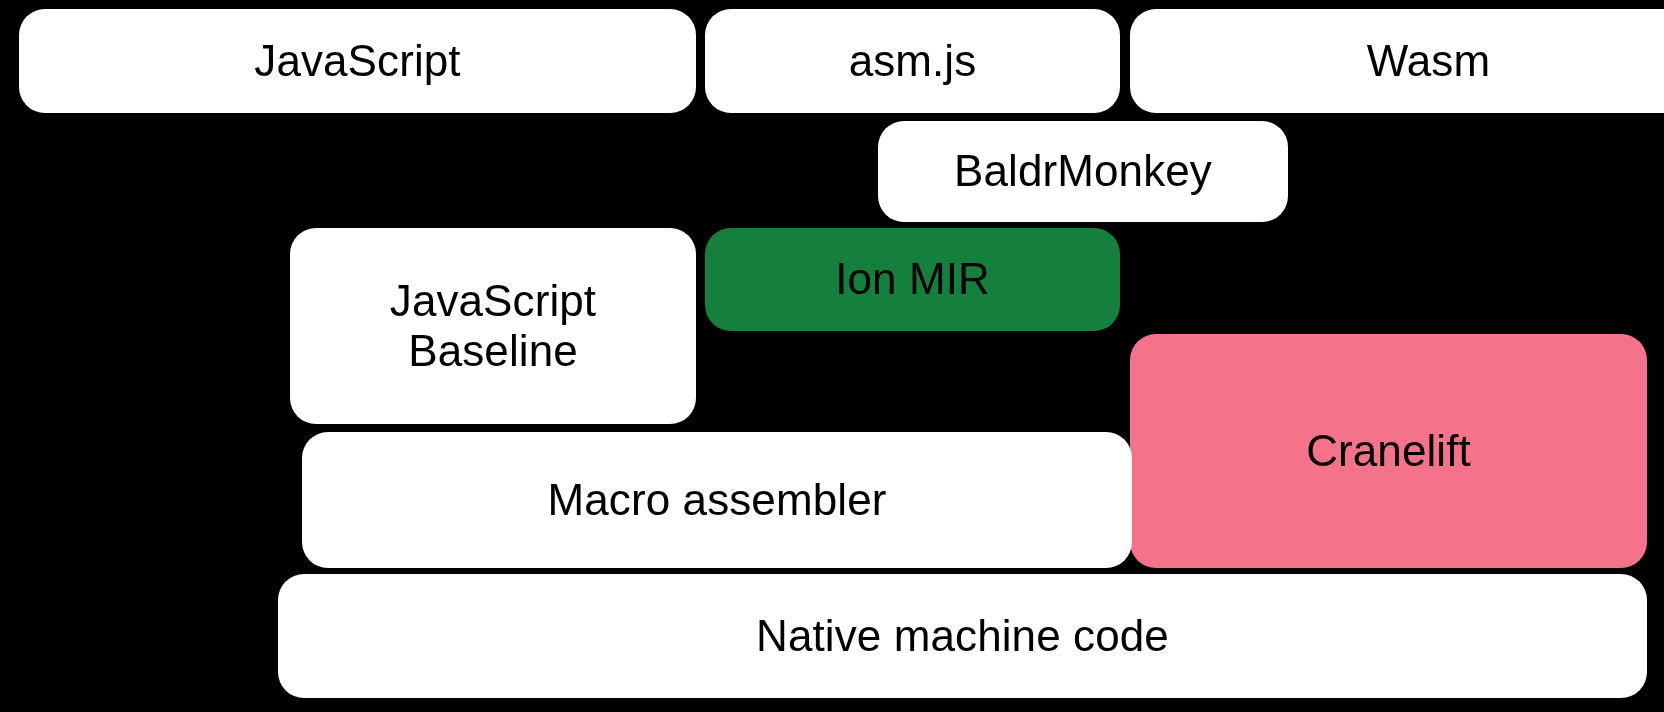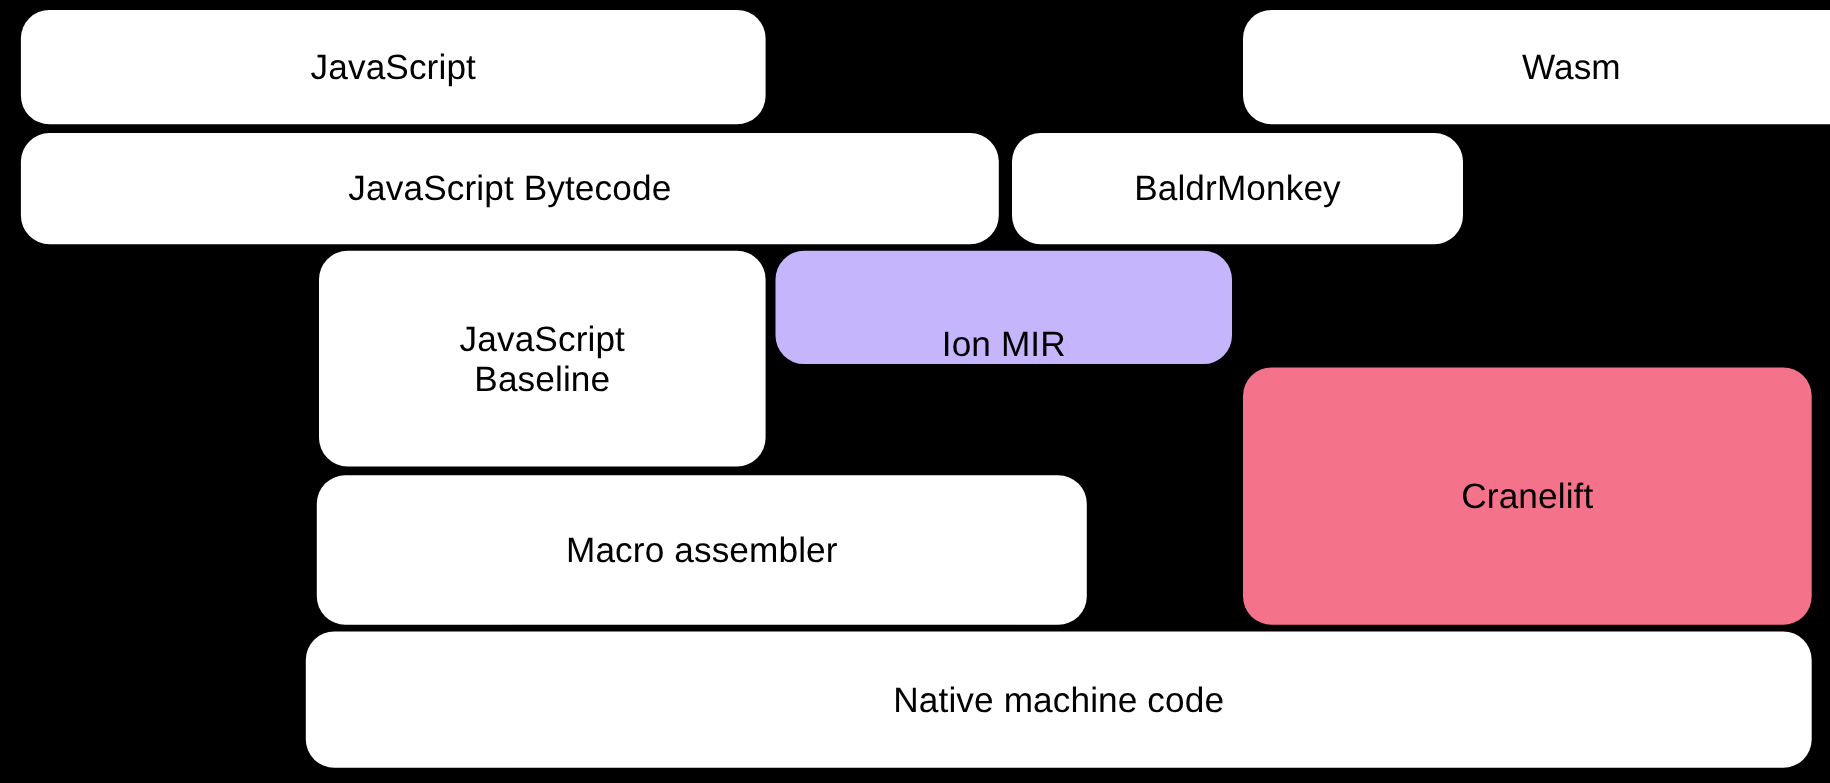--- a/index.html
+++ b/index.html
@@ -18,70 +18,70 @@
   }
   .node {
     position: absolute;
     box-sizing: border-box;
     display: flex;
     align-items: center;
     justify-content: center;
     text-align: center;
     border-radius: 26px;
     color: #000000;
-    font-size: 32px;
+    font-size: 44px;
     font-weight: 400;
     line-height: 1.14;
     letter-spacing: 0.1px;
     padding: 0 10px;
     white-space: pre-line;
   }
   .fill-white { background: #FFFFFF; }
   .fill-gray  { background: #EAEAEA; }
-  .fill-green { background: #c4b5fd; align-items: flex-end; }
+  .fill-green { background: #15803d; }
   .fill-pink  { background: #F4738A; }
 </style>
 </head>
 <body>
 
 <div id="stage">
 
   <div class="node fill-white" style="left:19px; top:9px; width:677px; height:104px;">
     <span>JavaScript</span>
   </div>
 
+  <div class="node fill-white" style="left:705px; top:9px; width:415px; height:104px;">
+    <span>asm.js</span>
+  </div>
 
   <div class="node fill-white" style="left:1130px; top:9px; width:597px; height:104px;">
     <span>Wasm</span>
   </div>
 
-  <div class="node fill-white" style="left:19px; top:121px; width:889px; height:101px;">
-    <span>JavaScript Bytecode</span>
-  </div>
 
-  <div class="node fill-white" style="left:920px; top:121px; width:410px; height:101px;">
+  <div class="node fill-white" style="left:878px; top:121px; width:410px; height:101px;">
     <span>BaldrMonkey</span>
   </div>
 
 
   <div class="node fill-white" style="left:290px; top:228px; width:406px; height:196px;">
     <span>JavaScript
 Baseline</span>
   </div>
 
   <div class="node fill-green" style="left:705px; top:228px; width:415px; height:103px;">
     <span>Ion MIR</span>
   </div>
 
 
   <div class="node fill-pink" style="left:1130px; top:334px; width:517px; height:234px;">
     <span>Cranelift</span>
   </div>
 
-  <div class="node fill-white" style="left:288px; top:432px; width:700px; height:136px;">
+  <div class="node fill-white" style="left:302px; top:432px; width:830px; height:136px;">
     <span>Macro assembler</span>
   </div>
 
   <div class="node fill-white" style="left:278px; top:574px; width:1369px; height:124px;">
     <span>Native machine code</span>
   </div>
 
 </div>
 
 </body></html>

